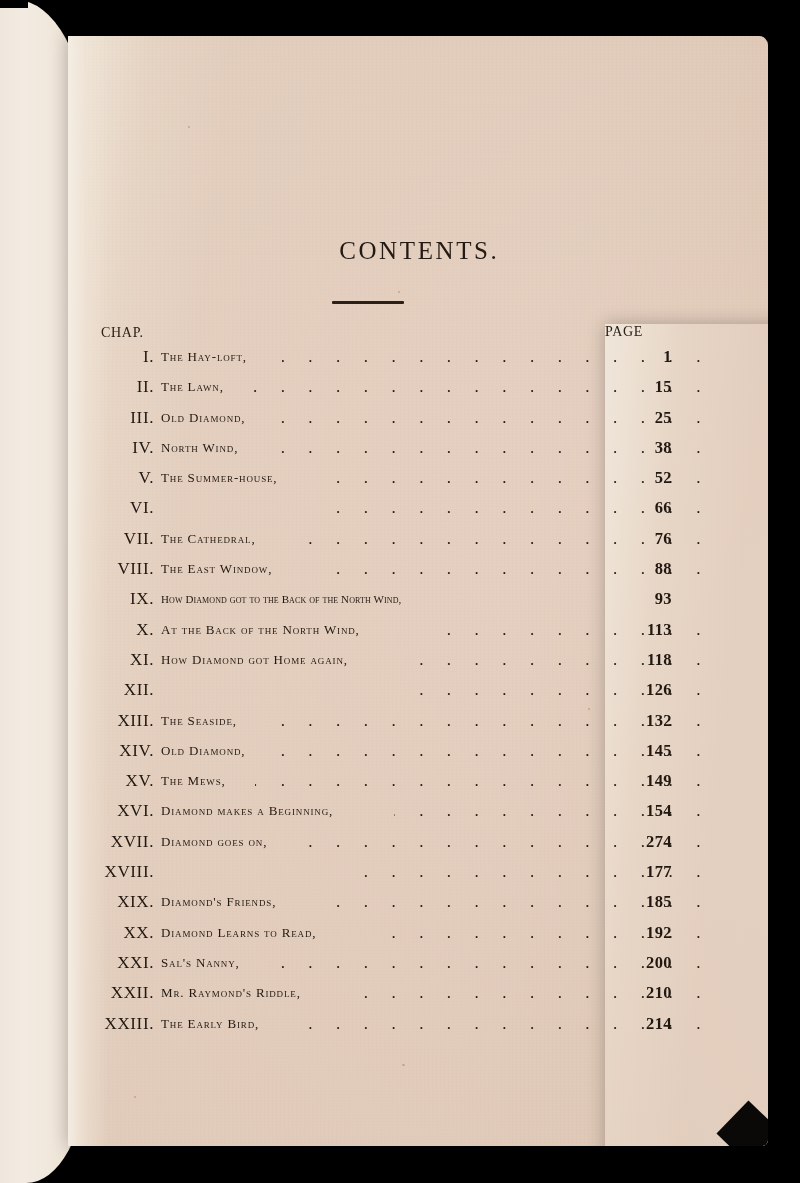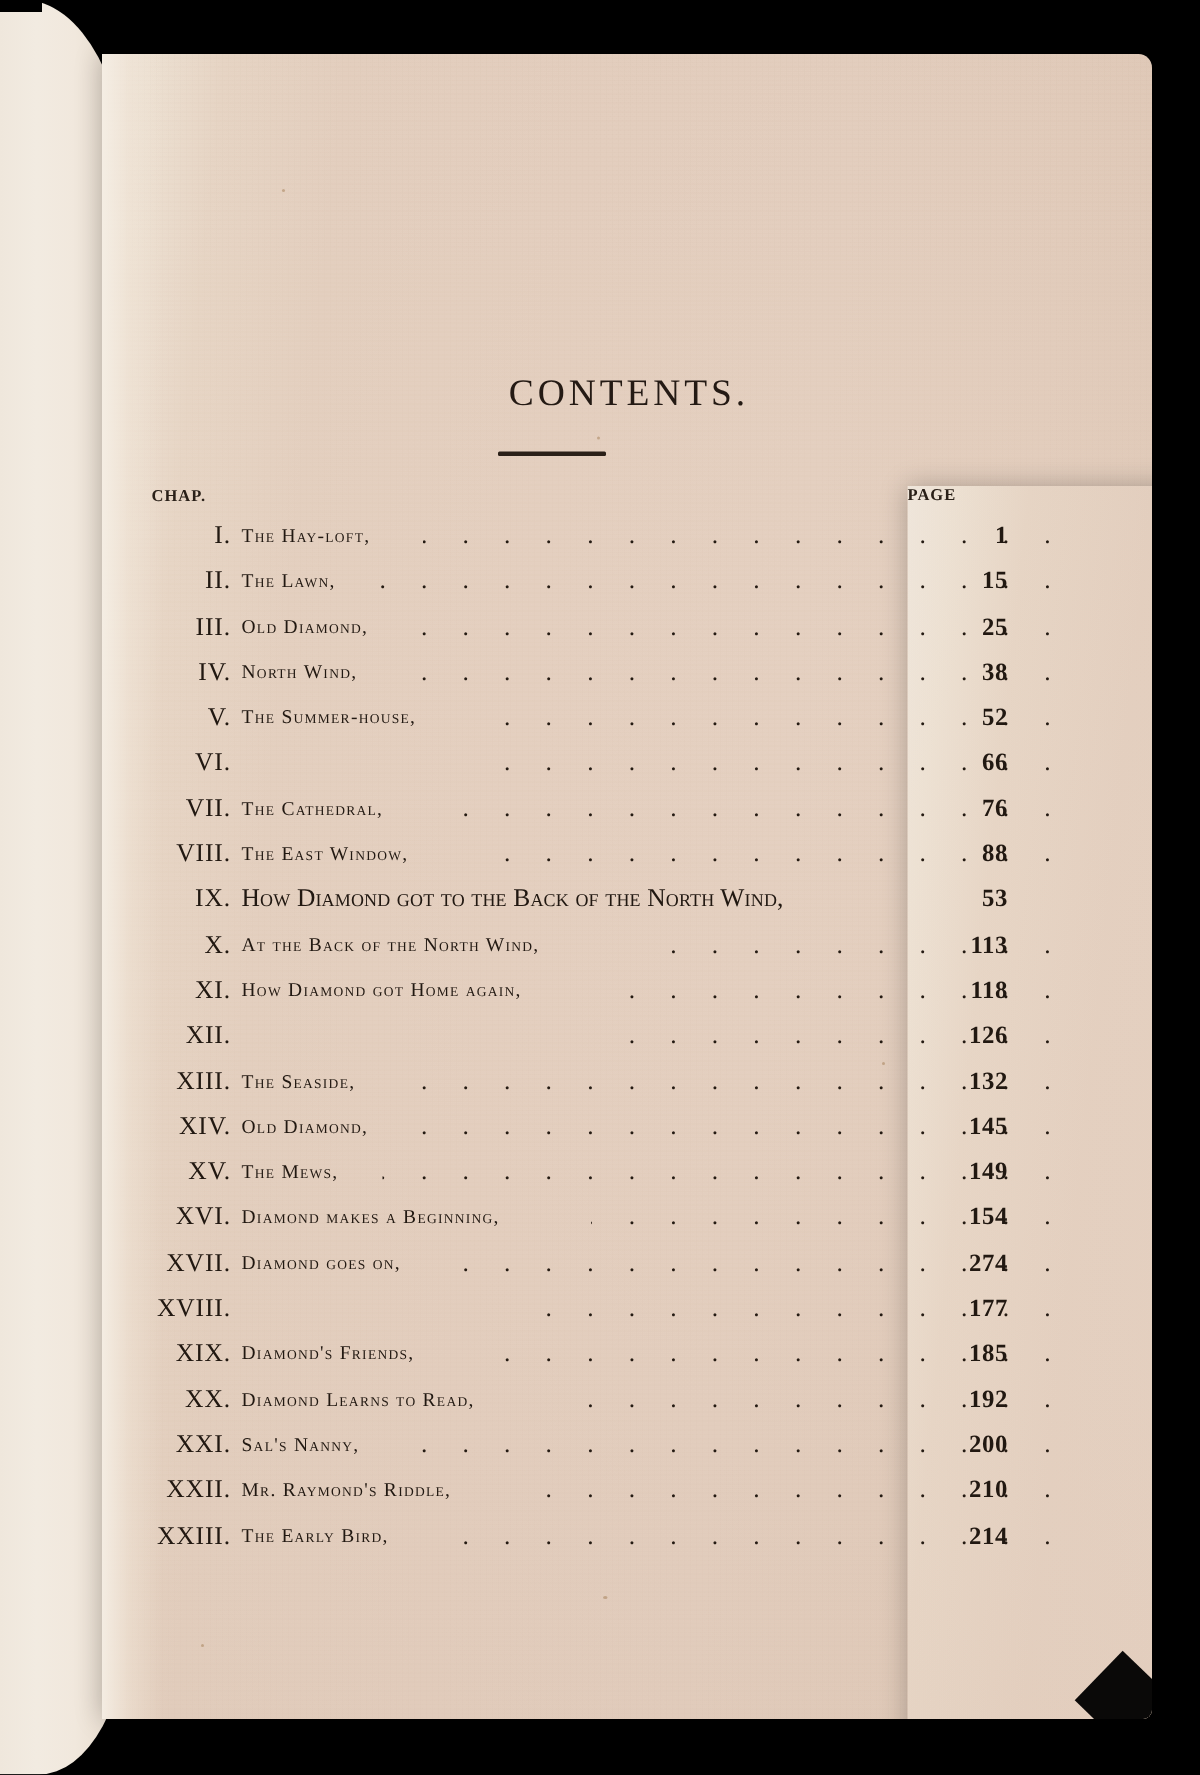--- a/index.html
+++ b/index.html
@@ -115,37 +115,36 @@
     position: absolute;
     left: 0;
     top: 201px;
     width: 700px;
     text-align: center;
     font-size: 25px;
     letter-spacing: 2.6px;
     color: #241a14;
     font-family: "Liberation Serif", "DejaVu Serif", serif;
     text-indent: 2.6px;
-    margin-top: 12px;
   }
 
   .rule {
     position: absolute;
     left: 264px;
     top: 265px;
     width: 72px;
     height: 3px;
     background: #2a2018;
     border-radius: 1px;
   }
 
   .col-head {
     position: absolute;
-    font-size: 11px;
-    font-weight: bold;
+    font-size: 14px;
+    font-weight: normal;
     letter-spacing: 0.7px;
     color: #2a2018;
     font-family: "Liberation Serif", "DejaVu Serif", serif;
   }
   .col-head.chap { left: 33px;  top: 289px; }
   .col-head.page { left: 537px; top: 288px; }
 
   .toc-list {
     position: absolute;
     left: 0;
@@ -174,21 +173,21 @@
   .title {
     position: absolute;
     left: 93px;
     font-size: 13px;
     font-variant: small-caps;
     letter-spacing: 0.85px;
     font-family: "Liberation Serif", "DejaVu Serif", serif;
   }
   
   .toc-row.long .title {
-    font-size: 17px;
+    font-size: 11px;
     letter-spacing: 0.1px;
   }
 
   .leader {
     position: absolute;
     right: 58px;
     height: 30.3px;
     overflow: hidden;
     color: #241a12;
     font-size: 17px;
@@ -290,21 +289,21 @@
           </div>
           <div class="toc-row">
             <span class="num">VIII.</span>
             <span class="title">The East Window,</span>
             <span class="leader" style="width: 395px;">. . . . . . . . . . . . . . . . . . .</span>
             <span class="pg">88</span>
           </div>
           <div class="toc-row long">
             <span class="num">IX.</span>
             <span class="title">How Diamond got to the Back of the North Wind,</span>
-            <span class="pg">53</span>
+            <span class="pg">93</span>
           </div>
           <div class="toc-row">
             <span class="num">X.</span>
             <span class="title">At the Back of the North Wind,</span>
             <span class="leader" style="width: 282px;">. . . . . . . . . . . . . . . . . . .</span>
             <span class="pg">113</span>
           </div>
           <div class="toc-row">
             <span class="num">XI.</span>
             <span class="title">How Diamond got Home again,</span>

